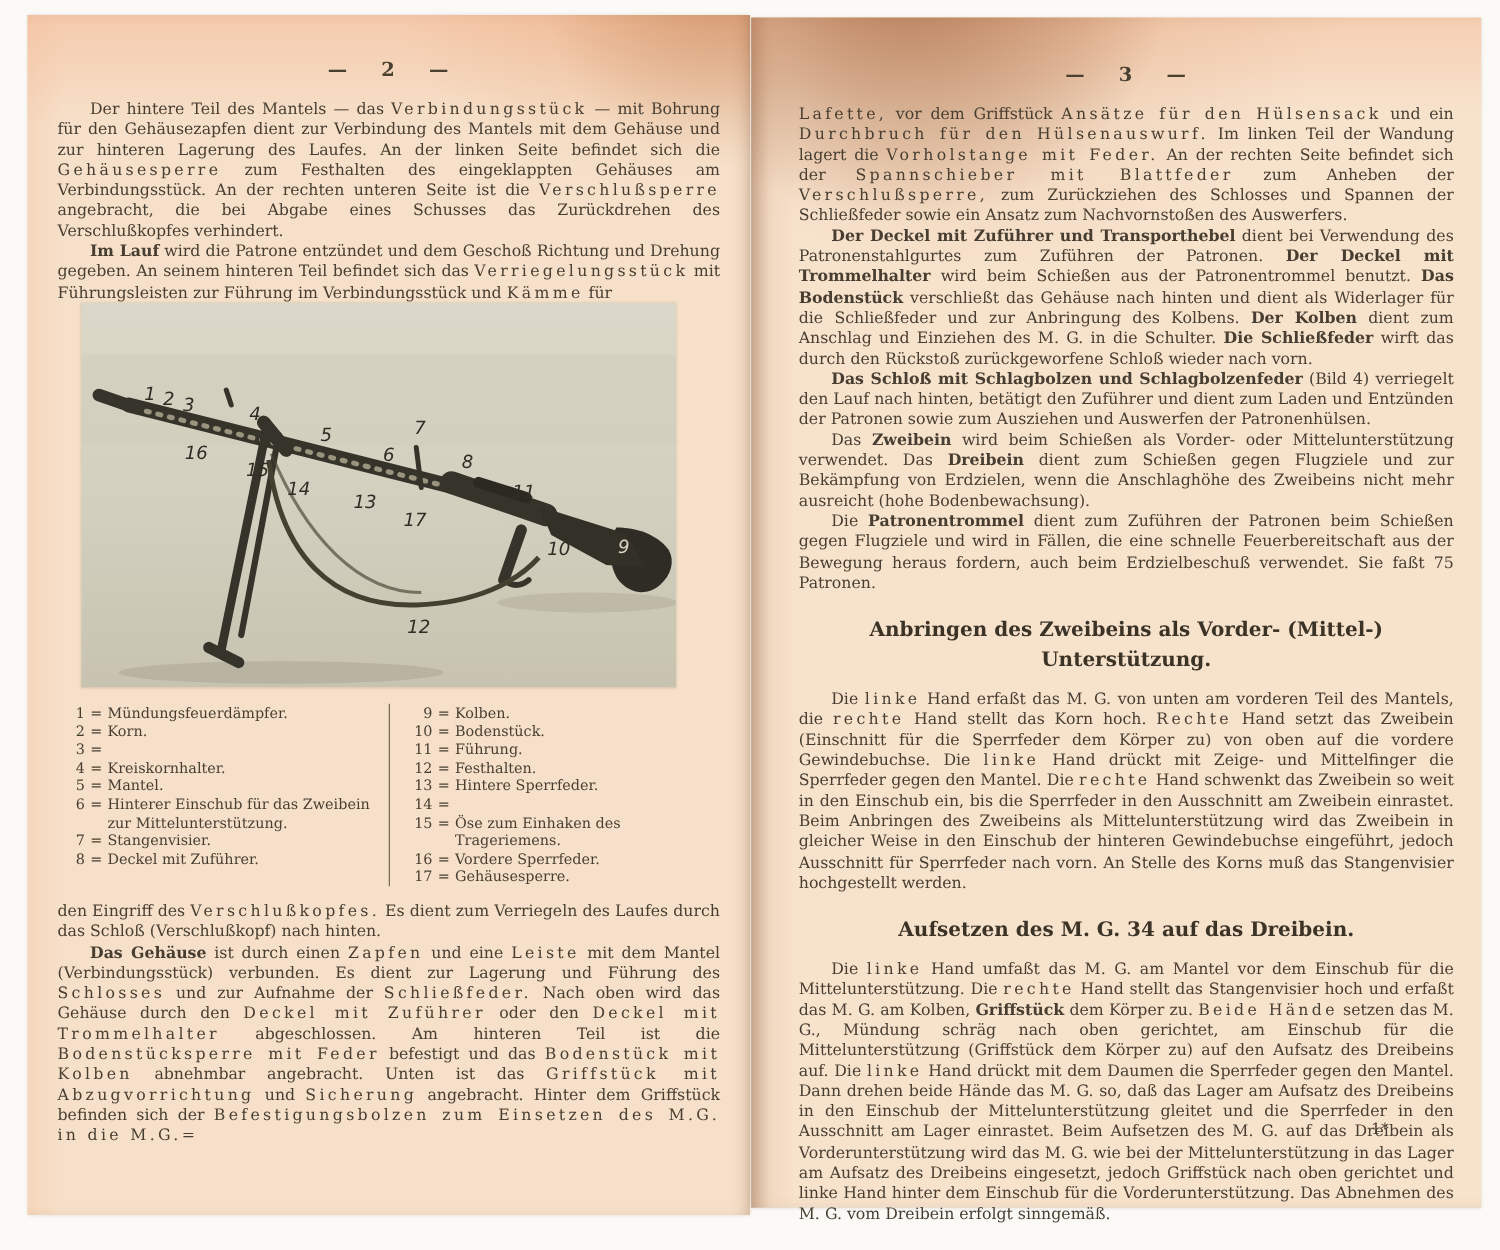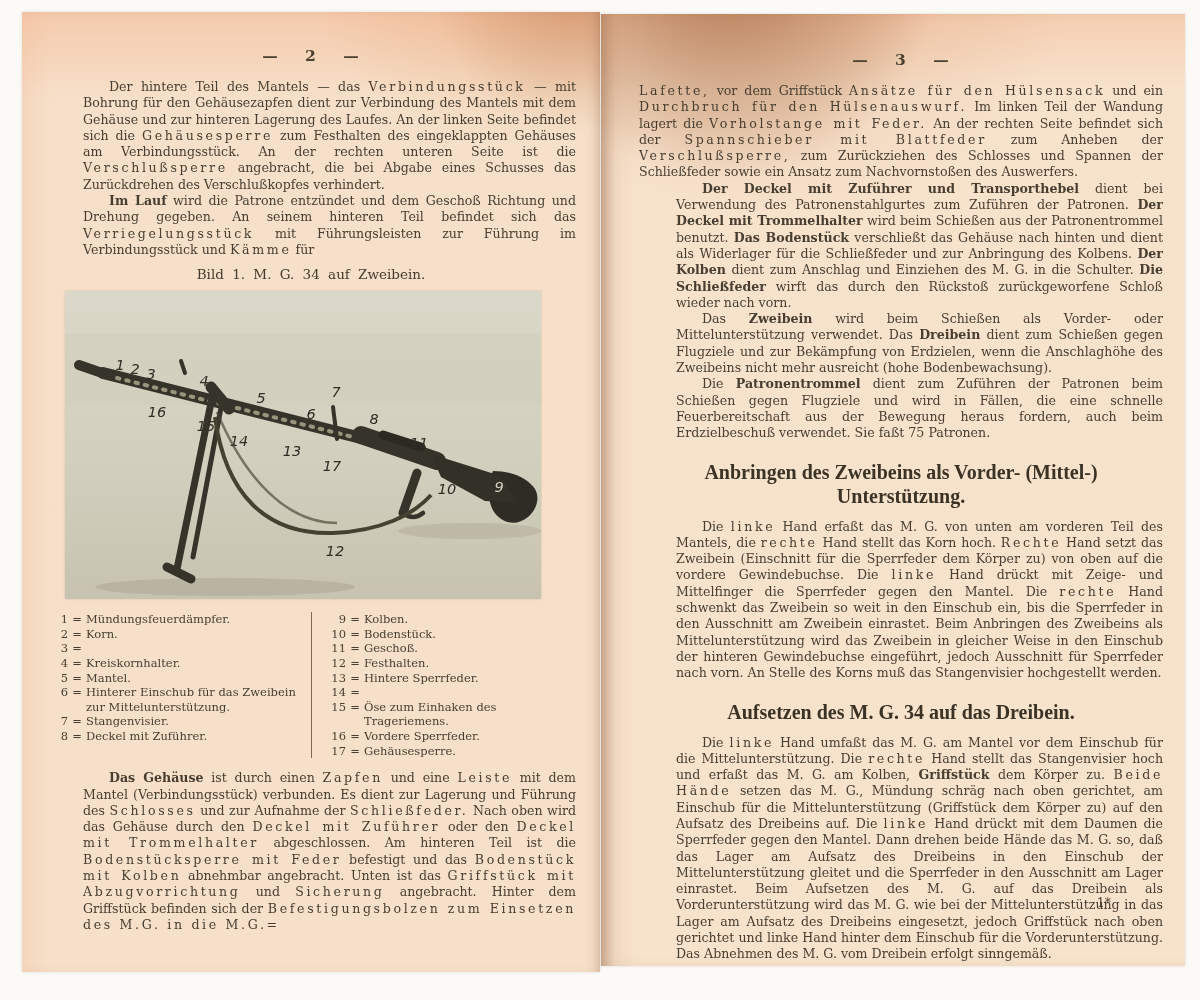--- a/index.html
+++ b/index.html
@@ -36,21 +36,21 @@
       #f7e2cc;
     box-shadow: inset 10px 0 16px -8px rgba(120,70,40,.30), 0 0 3px rgba(0,0,0,.12);
   }
   .page-header{
     text-align:center;font-size:15.5px;font-weight:600;
     word-spacing:20px;letter-spacing:1px;color:#49402f;
     margin-bottom:14px;
   }
   .body-text{font-size:12.6px;line-height:16.3px;text-align:justify;}
   .para{margin:0;}
-  .para.indent{text-indent:26px;margin-left:37px;}
+  .para.indent{text-indent:26px;}
   .seg-p{}
   .seg-b{font-weight:700;}
   .seg-s{letter-spacing:0.21em;}
   .figure-caption{
     text-align:center;font-size:13.5px;margin:8px 0 9px 0;color:#443b2e;
     word-spacing:4px;
   }
   .photo{
     position:relative;width:476px;height:308px;margin-left:19px;
     box-shadow: inset 0 0 20px rgba(90,78,56,.22), 0 0 2px rgba(90,78,56,.25);
@@ -66,41 +66,40 @@
     display:flex;margin-top:13px;font-size:11.5px;line-height:14.6px;
   }
   .legend-col{width:50%;padding-right:8px;}
   .legend-col-right{border-left:1px solid #7c6a55;padding-left:12px;padding-right:0;}
   .legend-row{display:grid;grid-template-columns:22px 14px 1fr;column-gap:2px;}
   .legend-num{text-align:right;}
   .legend-eq{text-align:center;}
   .legend-text{}
   .left-bottom{margin-top:12px;}
   .section-heading{
-    font-size:20px;line-height:24px;font-weight:700;text-align:center;
-    margin:18px 30px 11px 30px;color:#3c3327;font-family:Liberation Serif, serif;
+    font-size:16px;line-height:24px;font-weight:700;text-align:center;
+    margin:18px 30px 11px 30px;color:#3c3327;
   }
   .footer-mark{
     position:absolute;right:74px;bottom:56px;font-size:12.5px;color:#473e31;
   }
 </style>
 </head>
 <body>
 
 <div class="scan">
 
   <div class="page page-left">
     <div class="page-header">— 2 —</div>
 
     <div class="body-text">
         <p class="para indent"><span class="seg-p">Der hintere Teil des Mantels — das </span><span class="seg-s">Verbindungsstück</span><span class="seg-p"> — mit Bohrung für den Gehäusezapfen dient zur Verbindung des Mantels mit dem Gehäuse und zur hinteren Lagerung des Laufes. An der linken Seite befindet sich die </span><span class="seg-s">Gehäusesperre</span><span class="seg-p"> zum Festhalten des eingeklappten Gehäuses am Verbindungsstück. An der rechten unteren Seite ist die </span><span class="seg-s">Verschlußsperre</span><span class="seg-p"> angebracht, die bei Abgabe eines Schusses das Zurückdrehen des Verschlußkopfes verhindert.</span></p>
         <p class="para indent"><span class="seg-b">Im Lauf</span><span class="seg-p"> wird die Patrone entzündet und dem Geschoß Richtung und Drehung gegeben. An seinem hinteren Teil befindet sich das </span><span class="seg-s">Verriegelungsstück</span><span class="seg-p"> mit Führungsleisten zur Führung im Verbindungsstück und </span><span class="seg-s">Kämme</span><span class="seg-p"> für</span></p>
       </div>
 
-    <div class="figure-caption">Bild 1. M. G. 34 auf Zweibein.</div>
 
     <div class="photo">
       <svg viewBox="0 0 476 308" width="476" height="308" xmlns="http://www.w3.org/2000/svg">
         <defs>
           <linearGradient id="pbg" x1="0" y1="0" x2="0" y2="1">
             <stop offset="0" stop-color="#dcd8c9"></stop>
             <stop offset="0.55" stop-color="#d3cfbe"></stop>
             <stop offset="1" stop-color="#c7c3b0"></stop>
           </linearGradient>
         </defs>
@@ -201,21 +200,21 @@
             <span class="legend-text">Kolben.</span>
           </div>
           <div class="legend-row">
             <span class="legend-num">10</span>
             <span class="legend-eq">=</span>
             <span class="legend-text">Bodenstück.</span>
           </div>
           <div class="legend-row">
             <span class="legend-num">11</span>
             <span class="legend-eq">=</span>
-            <span class="legend-text">Geschoß.</span>
+            <span class="legend-text">Führung.</span>
           </div>
           <div class="legend-row">
             <span class="legend-num">12</span>
             <span class="legend-eq">=</span>
             <span class="legend-text">Festhalten.</span>
           </div>
           <div class="legend-row">
             <span class="legend-num">13</span>
             <span class="legend-eq">=</span>
             <span class="legend-text">Hintere Sperrfeder.</span>
@@ -236,30 +235,32 @@
           </div>
           <div class="legend-row">
             <span class="legend-num">17</span>
             <span class="legend-eq">=</span>
             <span class="legend-text">Gehäusesperre.</span>
           </div>
         </div>
     </div>
 
     <div class="body-text left-bottom">
+        <p class="para"><span class="seg-p">den Eingriff des </span><span class="seg-s">Verschlußkopfes.</span><span class="seg-p"> Es dient zum Verriegeln des Laufes durch das Schloß (Verschlußkopf) nach hinten.</span></p>
         <p class="para indent"><span class="seg-b">Das Gehäuse</span><span class="seg-p"> ist durch einen </span><span class="seg-s">Zapfen</span><span class="seg-p"> und eine </span><span class="seg-s">Leiste</span><span class="seg-p"> mit dem Mantel (Verbindungsstück) verbunden. Es dient zur Lagerung und Führung des </span><span class="seg-s">Schlosses</span><span class="seg-p"> und zur Aufnahme der </span><span class="seg-s">Schließfeder.</span><span class="seg-p"> Nach oben wird das Gehäuse durch den </span><span class="seg-s">Deckel mit Zuführer</span><span class="seg-p"> oder den </span><span class="seg-s">Deckel mit Trommelhalter</span><span class="seg-p"> abgeschlossen. Am hinteren Teil ist die </span><span class="seg-s">Bodenstücksperre mit Feder</span><span class="seg-p"> befestigt und das </span><span class="seg-s">Bodenstück mit Kolben</span><span class="seg-p"> abnehmbar angebracht. Unten ist das </span><span class="seg-s">Griffstück mit Abzugvorrichtung</span><span class="seg-p"> und </span><span class="seg-s">Sicherung</span><span class="seg-p"> angebracht. Hinter dem Griffstück befinden sich der </span><span class="seg-s">Befestigungsbolzen zum Einsetzen des M.G. in die M.G.=</span></p>
       </div>
   </div>
 
   <div class="page page-right">
     <div class="page-header">— 3 —</div>
 
     <div class="body-text">
         <p class="para"><span class="seg-s">Lafette,</span><span class="seg-p"> vor dem Griffstück </span><span class="seg-s">Ansätze für den Hülsensack</span><span class="seg-p"> und ein </span><span class="seg-s">Durchbruch für den Hülsenauswurf.</span><span class="seg-p"> Im linken Teil der Wandung lagert die </span><span class="seg-s">Vorholstange mit Feder.</span><span class="seg-p"> An der rechten Seite befindet sich der </span><span class="seg-s">Spannschieber mit Blattfeder</span><span class="seg-p"> zum Anheben der </span><span class="seg-s">Verschlußsperre,</span><span class="seg-p"> zum Zurückziehen des Schlosses und Spannen der Schließfeder sowie ein Ansatz zum Nachvornstoßen des Auswerfers.</span></p>
         <p class="para indent"><span class="seg-b">Der Deckel mit Zuführer und Transporthebel</span><span class="seg-p"> dient bei Verwendung des Patronenstahlgurtes zum Zuführen der Patronen. </span><span class="seg-b">Der Deckel mit Trommelhalter</span><span class="seg-p"> wird beim Schießen aus der Patronentrommel benutzt. </span><span class="seg-b">Das Bodenstück</span><span class="seg-p"> verschließt das Gehäuse nach hinten und dient als Widerlager für die Schließfeder und zur Anbringung des Kolbens. </span><span class="seg-b">Der Kolben</span><span class="seg-p"> dient zum Anschlag und Einziehen des M. G. in die Schulter. </span><span class="seg-b">Die Schließfeder</span><span class="seg-p"> wirft das durch den Rückstoß zurückgeworfene Schloß wieder nach vorn.</span></p>
+        <p class="para indent"><span class="seg-b">Das Schloß mit Schlagbolzen und Schlagbolzenfeder</span><span class="seg-p"> (Bild 4) verriegelt den Lauf nach hinten, betätigt den Zuführer und dient zum Laden und Entzünden der Patronen sowie zum Ausziehen und Auswerfen der Patronenhülsen.</span></p>
         <p class="para indent"><span class="seg-p">Das </span><span class="seg-b">Zweibein</span><span class="seg-p"> wird beim Schießen als Vorder- oder Mittelunterstützung verwendet. Das </span><span class="seg-b">Dreibein</span><span class="seg-p"> dient zum Schießen gegen Flugziele und zur Bekämpfung von Erdzielen, wenn die Anschlaghöhe des Zweibeins nicht mehr ausreicht (hohe Bodenbewachsung).</span></p>
         <p class="para indent"><span class="seg-p">Die </span><span class="seg-b">Patronentrommel</span><span class="seg-p"> dient zum Zuführen der Patronen beim Schießen gegen Flugziele und wird in Fällen, die eine schnelle Feuerbereitschaft aus der Bewegung heraus fordern, auch beim Erdzielbeschuß verwendet. Sie faßt 75 Patronen.</span></p>
       </div>
 
     <h2 class="section-heading">Anbringen des Zweibeins als Vorder- (Mittel-) Unterstützung.</h2>
 
     <div class="body-text">
         <p class="para indent"><span class="seg-p">Die </span><span class="seg-s">linke</span><span class="seg-p"> Hand erfaßt das M. G. von unten am vorderen Teil des Mantels, die </span><span class="seg-s">rechte</span><span class="seg-p"> Hand stellt das Korn hoch. </span><span class="seg-s">Rechte</span><span class="seg-p"> Hand setzt das Zweibein (Einschnitt für die Sperrfeder dem Körper zu) von oben auf die vordere Gewindebuchse. Die </span><span class="seg-s">linke</span><span class="seg-p"> Hand drückt mit Zeige- und Mittelfinger die Sperrfeder gegen den Mantel. Die </span><span class="seg-s">rechte</span><span class="seg-p"> Hand schwenkt das Zweibein so weit in den Einschub ein, bis die Sperrfeder in den Ausschnitt am Zweibein einrastet. Beim Anbringen des Zweibeins als Mittelunterstützung wird das Zweibein in gleicher Weise in den Einschub der hinteren Gewindebuchse eingeführt, jedoch Ausschnitt für Sperrfeder nach vorn. An Stelle des Korns muß das Stangenvisier hochgestellt werden.</span></p>
       </div>
 

